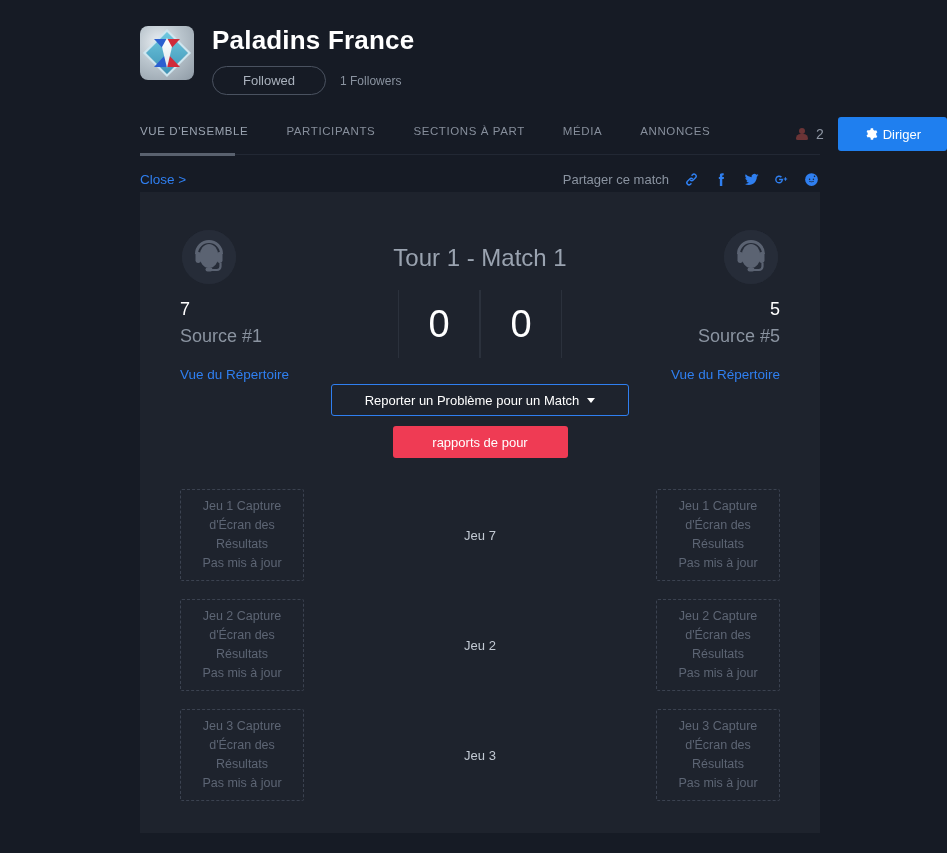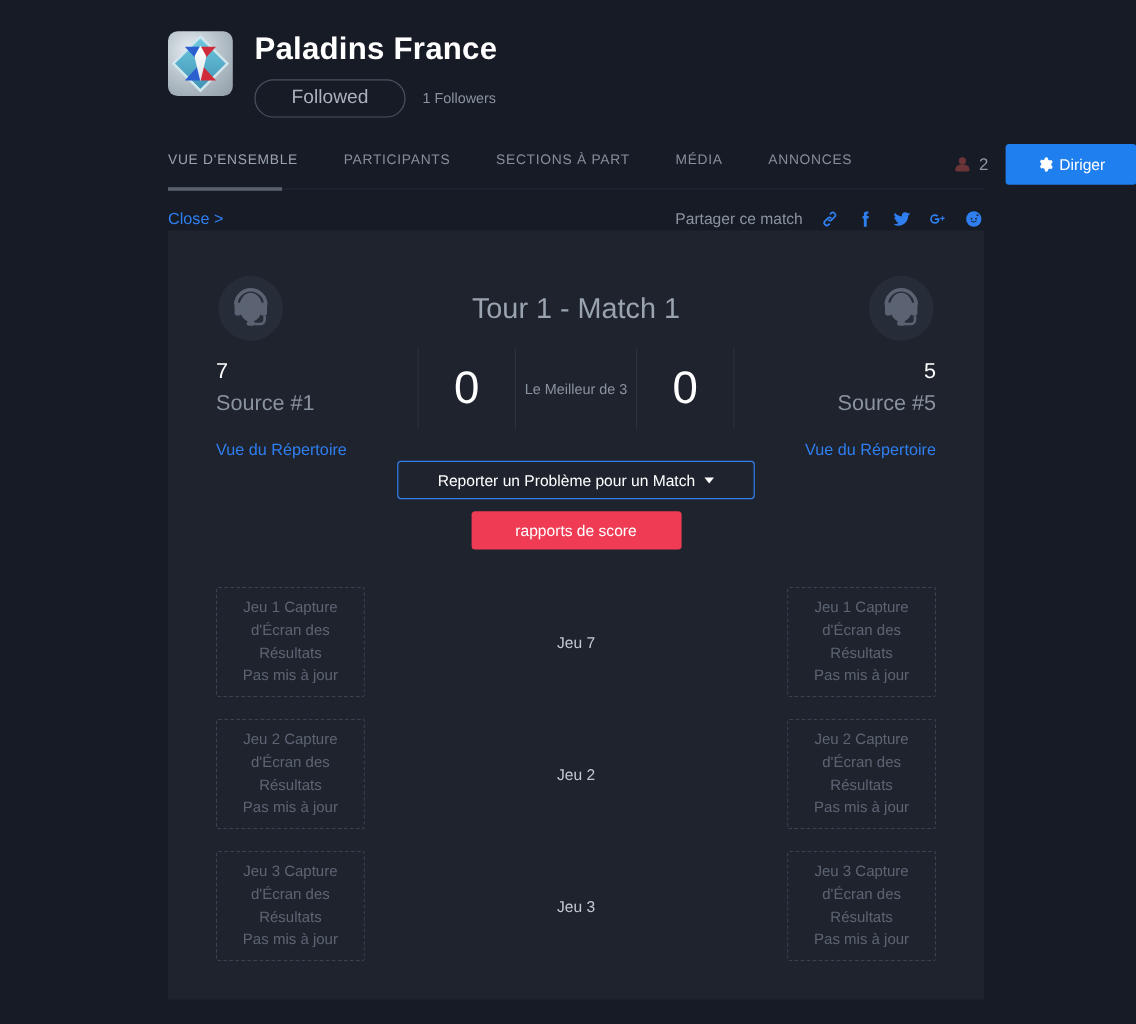--- a/index.html
+++ b/index.html
@@ -49,21 +49,21 @@
     clip-path: polygon(50% 0%, 100% 30%, 50% 100%, 0% 30%);
   }
   .org-info { margin-left: 18px; padding-top: 2px; }
   .org-title {
     font-size: 26px; color: #ffffff; font-weight: bold;
     letter-spacing: .2px; line-height: 32px;
   }
   .follow-row { display: flex; align-items: center; margin-top: 10px; }
   .follow-btn {
     border: 1px solid #4a5260; border-radius: 16px;
-    color: #aab2bd; font-size: 16px;
+    color: #aab2bd; font-size: 13px;
     padding: 6px 30px; background: transparent; cursor: pointer;
   }
   .followers-count { color: #8a93a0; font-size: 12px; margin-left: 14px; }
 
   
   .nav { display: flex; align-items: center; margin-top: 22px; height: 34px; }
   .nav-tab {
     color: #868e9b; font-size: 11.5px; letter-spacing: .6px;
     margin-right: 38px; cursor: pointer; white-space: nowrap;
     text-transform: uppercase; position: relative; padding-bottom: 6px;
@@ -297,34 +297,33 @@
     <div class="side right">
       <div class="score-big">5</div>
       <div class="seed">Source #5</div>
       <div class="dir-link">Vue du Répertoire</div>
     </div>
 
     <div class="center-score">
       <div class="vline"></div>
       <div class="sc-cell">0</div>
       <div class="vline"></div>
-      <div class="bo-cell">Le Meilleur de 3</div>
       <div class="vline"></div>
       <div class="sc-cell">0</div>
       <div class="vline"></div>
     </div>
   </div>
 
   <div class="actions">
     <button class="report-btn">
       <span>Reporter un Problème pour un Match</span>
       <span class="caret"></span>
     </button>
     <br>
-    <button class="score-btn">rapports de score</button>
+    <button class="score-btn">rapports de pour</button>
   </div>
 
   <div class="games">
 
     <div class="game-row">
       <div class="shot-box">
         <span>Jeu 1 Capture d'Écran des Résultats</span>
         <span class="status">Pas mis à jour</span>
       </div>
       <div class="game-label">Jeu 7</div>

